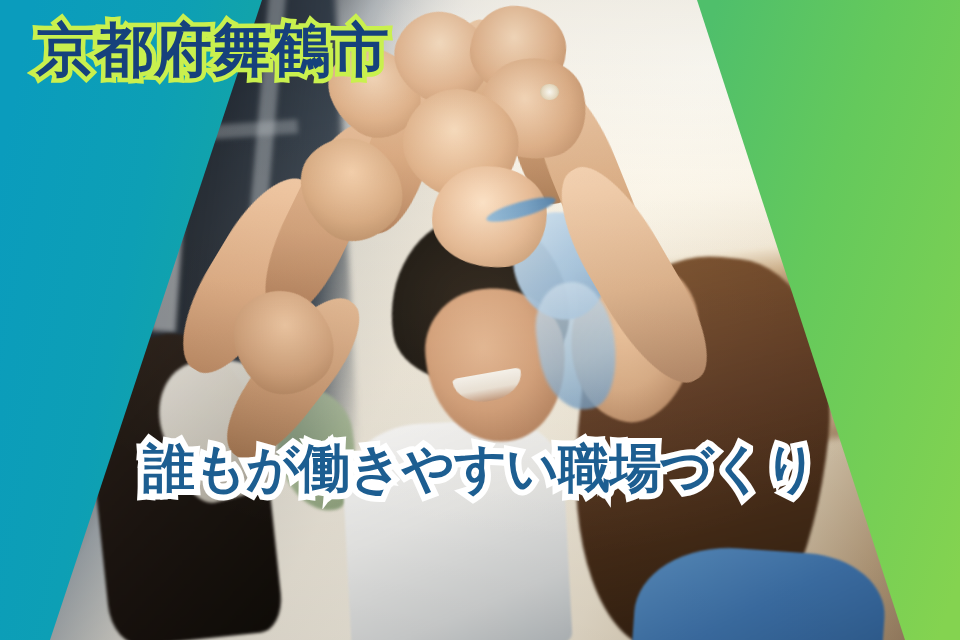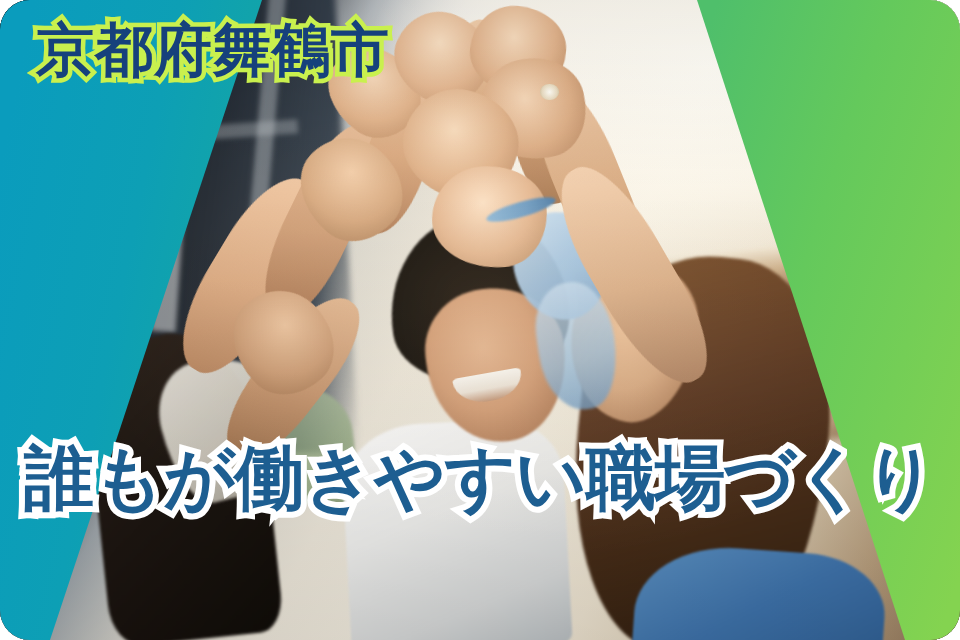--- a/index.html
+++ b/index.html
@@ -10,21 +10,20 @@
   body {
     font-family: "Liberation Sans", "DejaVu Sans", sans-serif;
   }
 
   #banner {
     position: relative;
     width: 960px;
     height: 640px;
     overflow: hidden;
     background: #2a2622;
-    border-radius: 30px;
   }
 
   
   .photo {
     position: absolute;
     inset: 0;
     overflow: hidden;
     background: #171310;
   }
 
@@ -263,21 +262,21 @@
     right: 0;
     top: 438px;
     text-align: center;
     font-weight: bold;
     color: #1d5e91;
     -webkit-text-stroke: 12px #ffffff;
     paint-order: stroke fill;
   }
   .headline .line1 {
     display: block;
-    font-size: 70px;
+    font-size: 52px;
     line-height: 1.16;
     letter-spacing: -1px;
   }
   .headline .line2 {
     display: block;
     font-size: 70px;
     line-height: 1.18;
     letter-spacing: -1px;
   }
 </style>

